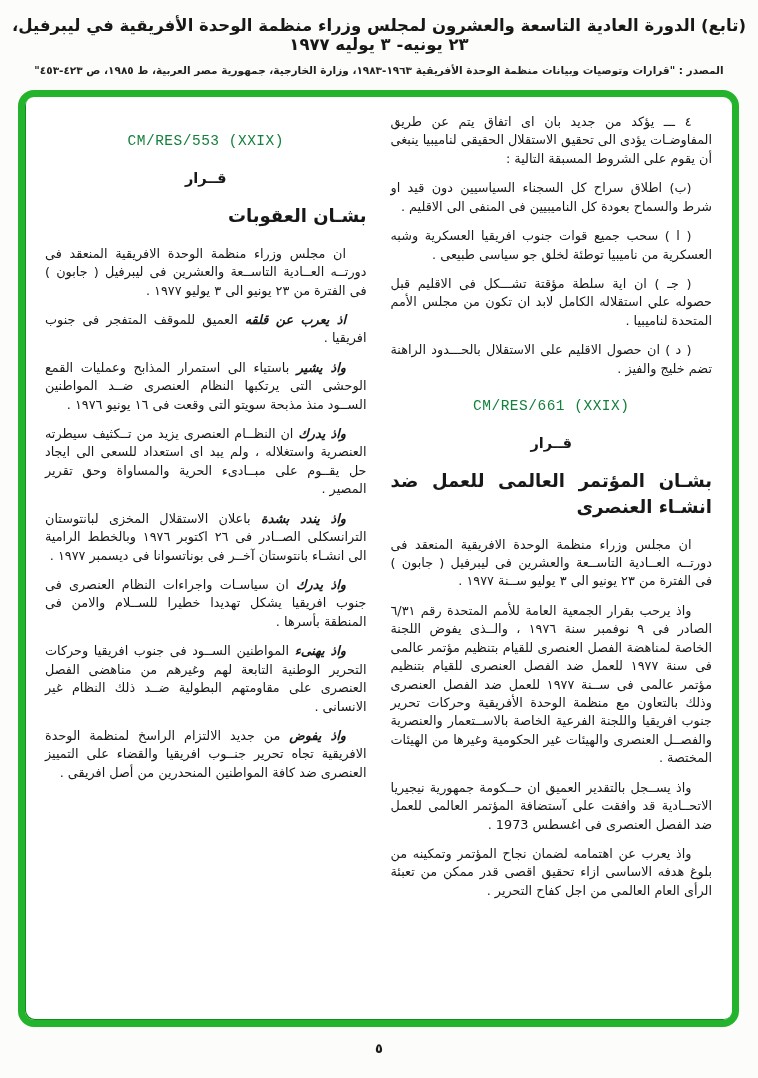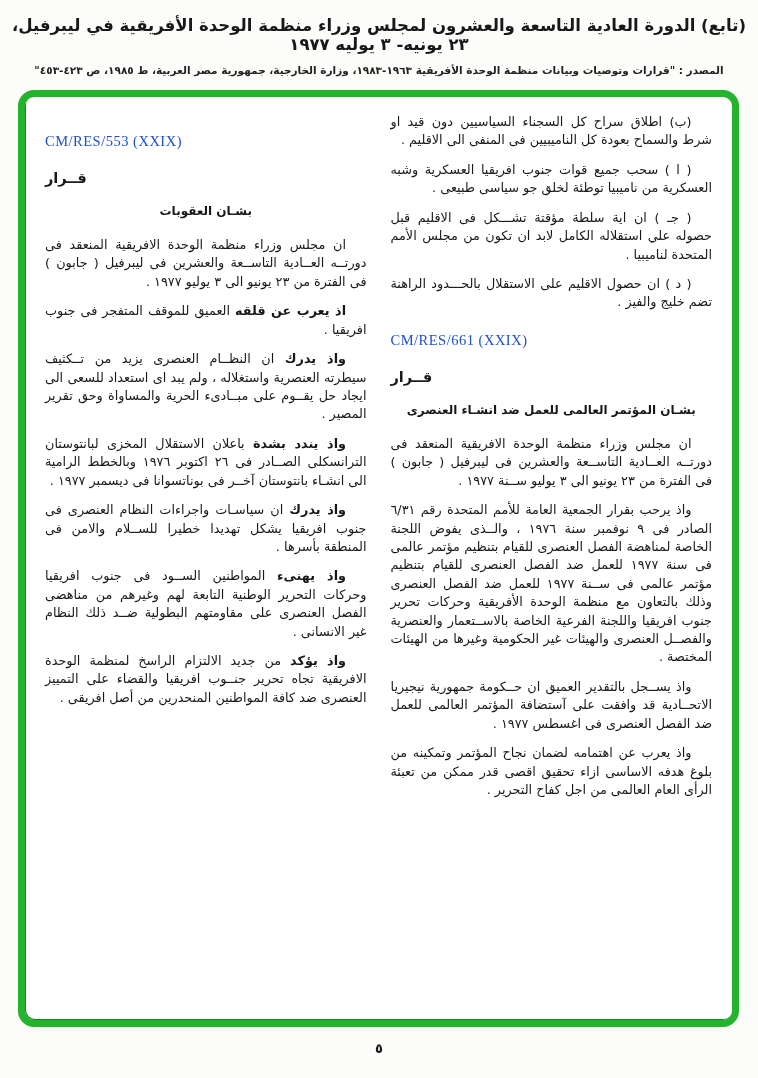--- a/index.html
+++ b/index.html
@@ -20,67 +20,69 @@
     border:7px solid #24b32c;border-radius:16px;
     box-shadow:inset 1px -1px 0 #0f8c1c;
     background:#ffffff;overflow:hidden;
   }
   .cols{
     direction:rtl;display:flex;gap:24px;
     padding:16px 20px 10px 20px;height:100%;box-sizing:border-box;
   }
   .col{flex:1 1 0;font-size:12.8px;line-height:1.44;text-align:justify;}
   p.para{margin:0 0 11px 0;text-indent:1.6em;}
-  p.para b{font-weight:bold;}
+  p.para b{font-weight:bold;font-style:italic;}
   .ref{
-    direction:ltr;text-align:left;unicode-bidi:embed;
-    font-family:Liberation Serif, serif;font-size:14.5px;letter-spacing:.5px;
-    margin:18px 0 16px 0;color:#1d4ed8;
+    direction:ltr;text-align:center;unicode-bidi:embed;
+    font-family:Liberation Mono, monospace;font-size:14.5px;letter-spacing:.5px;
+    margin:18px 0 16px 0;color:#15803d;
   }
-  .h{text-align:left;font-weight:bold;font-size:14.5px;margin:14px 0 14px 0;text-indent:0;}
-  .sub{text-align:center;font-weight:bold;font-size:12px;margin:0 0 16px 0;text-indent:0;}
+  .h{text-align:center;font-weight:bold;font-size:14.5px;margin:14px 0 14px 0;text-indent:0;}
+  .sub{font-weight:bold;font-size:18px;margin:0 0 16px 0;text-indent:0;}
   .page-num{
     position:absolute;top:1041px;left:0;width:758px;text-align:center;
     font-size:13px;font-weight:bold;
   }
 </style>
 </head>
 <body>
 
 <div class="header">
   <div class="line1">(تابع) الدورة العادية التاسعة والعشرون لمجلس وزراء منظمة الوحدة الأفريقية في ليبرفيل، ٢٣ يونيه- ٣ يوليه ١٩٧٧</div>
   <div class="line2">المصدر : "قرارات وتوصيات وبيانات منظمة الوحدة الأفريقية ١٩٦٣-١٩٨٣، وزارة الخارجية، جمهورية مصر العربية، ط ١٩٨٥، ص ٤٢٣-٤٥٣"</div>
 </div>
 
 <div class="frame">
   <div class="cols">
 
     <div class="col">
+      <p class="para">٤ ـــ يؤكد من جديد بان اى اتفاق يتم عن طريق المفاوضـات يؤدى الى تحقيق الاستقلال الحقيقى لناميبيا ينبغى أن يقوم على الشروط المسبقة التالية :</p>
       <p class="para">(ب) اطلاق سراح كل السجناء السياسيين دون قيد او شرط والسماح بعودة كل الناميبيين فى المنفى الى الاقليم .</p>
       <p class="para">( ا ) سحب جميع قوات جنوب افريقيا العسكرية وشبه العسكرية من ناميبيا توطئة لخلق جو سياسى طبيعى .</p>
       <p class="para">( جـ ) ان اية سلطة مؤقتة تشـــكل فى الاقليم قبل حصوله علي استقلاله الكامل لابد ان تكون من مجلس الأمم المتحدة لناميبيا .</p>
       <p class="para">( د ) ان حصول الاقليم على الاستقلال بالحـــدود الراهنة تضم خليج والفيز .</p>
       <p class="ref">CM/RES/661 (XXIX)</p>
       <p class="h">قــرار</p>
       <p class="sub">بشـان المؤتمر العالمى للعمل ضد انشـاء العنصرى</p>
       <p class="para">ان مجلس وزراء منظمة الوحدة الافريقية المنعقد فى دورتــه العــادية التاســعة والعشرين فى ليبرفيل ( جابون ) فى الفترة من ٢٣ يونيو الى ٣ يوليو ســنة ١٩٧٧ .</p>
       <p class="para">واذ يرحب بقرار الجمعية العامة للأمم المتحدة رقم ٦/٣١ الصادر فى ٩ نوفمبر سنة ١٩٧٦ ، والــذى يفوض اللجنة الخاصة لمناهضة الفصل العنصرى للقيام بتنظيم مؤتمر عالمى فى سنة ١٩٧٧ للعمل ضد الفصل العنصرى للقيام بتنظيم مؤتمر عالمى فى ســنة ١٩٧٧ للعمل ضد الفصل العنصرى وذلك بالتعاون مع منظمة الوحدة الأفريقية وحركات تحرير جنوب افريقيا واللجنة الفرعية الخاصة بالاســتعمار والعنصرية والفصــل العنصرى والهيئات غير الحكومية وغيرها من الهيئات المختصة .</p>
-      <p class="para">واذ يســجل بالتقدير العميق ان حــكومة جمهورية نيجيريا الاتحــادية قد وافقت على آستضافة المؤتمر العالمى للعمل ضد الفصل العنصرى فى اغسطس ١٩٧٧ .</p>
+      <p class="para">واذ يســجل بالتقدير العميق ان حــكومة جمهورية نيجيريا الاتحــادية قد وافقت على آستضافة المؤتمر العالمى للعمل ضد الفصل العنصرى فى اغسطس 1973 .</p>
       <p class="para">واذ يعرب عن اهتمامه لضمان نجاح المؤتمر وتمكينه من بلوغ هدفه الاساسى ازاء تحقيق اقصى قدر ممكن من تعبئة الرأى العام العالمى من اجل كفاح التحرير .</p>
     </div>
 
     <div class="col">
       <p class="ref">CM/RES/553 (XXIX)</p>
       <p class="h">قــرار</p>
       <p class="sub">بشـان العقوبات</p>
       <p class="para">ان مجلس وزراء منظمة الوحدة الافريقية المنعقد فى دورتــه العــادية التاســعة والعشرين فى ليبرفيل ( جابون ) فى الفترة من ٢٣ يونيو الى ٣ يوليو ١٩٧٧ .</p>
       <p class="para"><b>اذ يعرب عن قلقه</b><span> العميق للموقف المتفجر فى جنوب افريقيا .</span></p>
+      <p class="para"><b>واذ يشير</b><span> باستياء الى استمرار المذابح وعمليات القمع الوحشى التى يرتكبها النظام العنصرى ضــد المواطنين الســود منذ مذبحة سويتو التى وقعت فى ١٦ يونيو ١٩٧٦ .</span></p>
       <p class="para"><b>واذ يدرك</b><span> ان النظــام العنصرى يزيد من تــكثيف سيطرته العنصرية واستغلاله ، ولم يبد اى استعداد للسعى الى ايجاد حل يقــوم على مبــادىء الحرية والمساواة وحق تقرير المصير .</span></p>
       <p class="para"><b>واذ يندد بشدة</b><span> باعلان الاستقلال المخزى لبانتوستان الترانسكلى الصــادر فى ٢٦ اكتوبر ١٩٧٦ وبالخطط الرامية الى انشـاء بانتوستان آخــر فى بوناتسوانا فى ديسمبر ١٩٧٧ .</span></p>
       <p class="para"><b>واذ يدرك</b><span> ان سياسـات واجراءات النظام العنصرى فى جنوب افريقيا يشكل تهديدا خطيرا للســلام والامن فى المنطقة بأسرها .</span></p>
       <p class="para"><b>واذ يهنىء</b><span> المواطنين الســود فى جنوب افريقيا وحركات التحرير الوطنية التابعة لهم وغيرهم من مناهضى الفصل العنصرى على مقاومتهم البطولية ضــد ذلك النظام غير الانسانى .</span></p>
-      <p class="para"><b>واذ يؤكد</b><span> من جديد الالتزام الراسخ لمنظمة الوحدة الافريقية تجاه تحرير جنــوب افريقيا والقضاء على التمييز العنصرى ضد كافة المواطنين المنحدرين من أصل افريقى .</span></p>
+      <p class="para"><b>واذ يفوض</b><span> من جديد الالتزام الراسخ لمنظمة الوحدة الافريقية تجاه تحرير جنــوب افريقيا والقضاء على التمييز العنصرى ضد كافة المواطنين المنحدرين من أصل افريقى .</span></p>
     </div>
 
   </div>
 </div>
 
 <div class="page-num">٥</div>
 
 </body></html>

